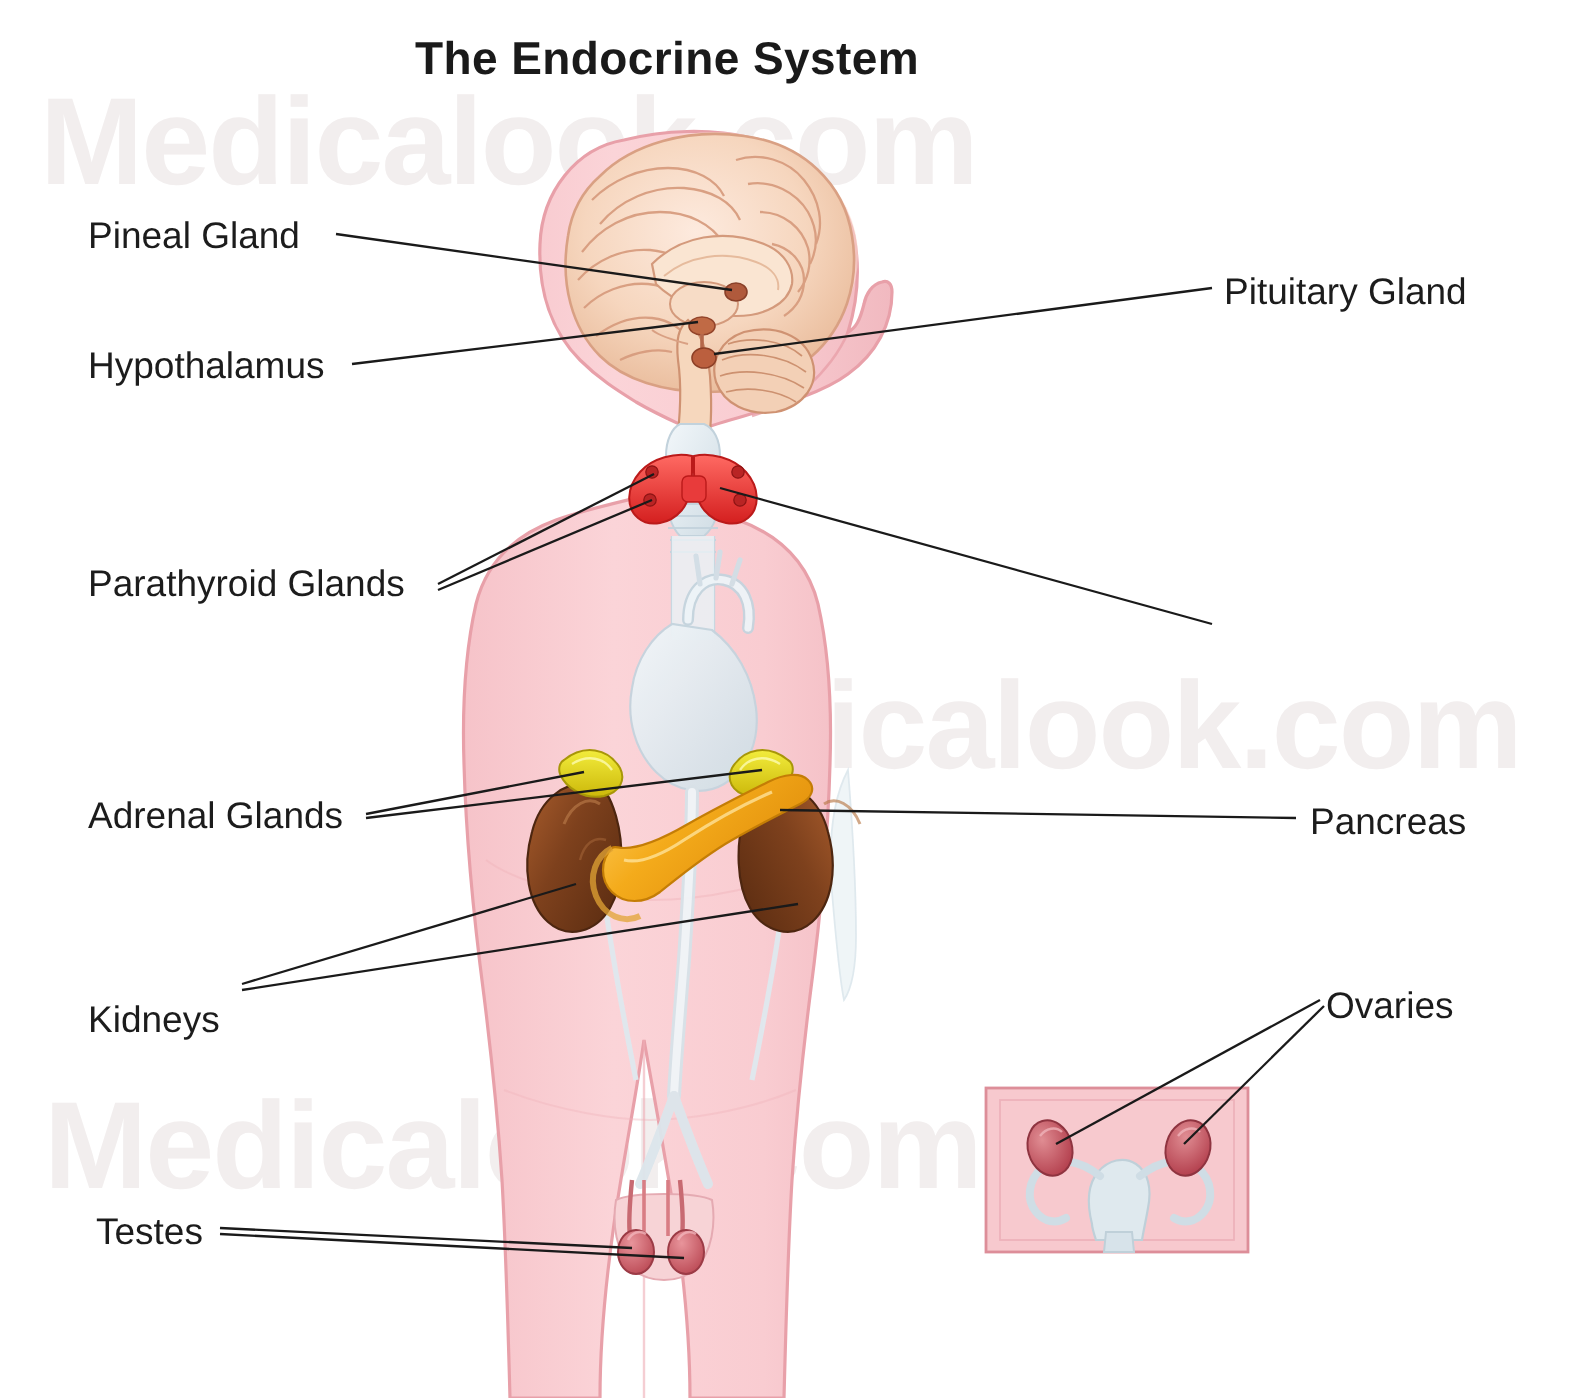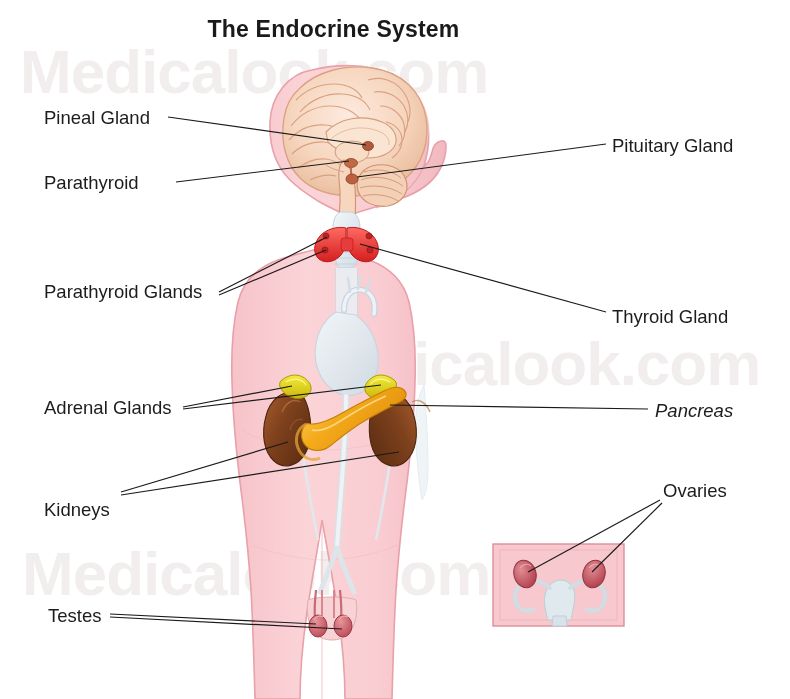--- a/index.html
+++ b/index.html
@@ -368,24 +368,23 @@
 
       <line x1="660" y1="500" x2="528" y2="572"></line>
       <line x1="662" y1="503" x2="592" y2="572"></line>
 
       <line x1="110" y1="614" x2="316" y2="624"></line>
       <line x1="110" y1="617" x2="342" y2="629"></line>
     </g>
   </svg>
 
   <div class="callout left" style="left:44px;  top:107px;">Pineal Gland</div>
-  <div class="callout left" style="left:44px;  top:172px;">Parathyroid</div>
+  <div class="callout left" style="left:44px;  top:172px;">Hypothalamus</div>
   <div class="callout left" style="left:44px;  top:281px;">Parathyroid Glands</div>
   <div class="callout left" style="left:44px;  top:397px;">Adrenal Glands</div>
   <div class="callout left" style="left:44px;  top:499px;">Kidneys</div>
   <div class="callout left" style="left:48px;  top:605px;">Testes</div>
 
   <div class="callout right" style="left:612px; top:135px;">Pituitary Gland</div>
-  <div class="callout right" style="left:612px; top:306px;">Thyroid Gland</div>
-  <div class="callout right" style="left:655px; top:400px;font-style:italic;">Pancreas</div>
-  <div class="callout right" style="left:663px; top:480px;">Ovaries</div>
+  <div class="callout right" style="left:655px; top:400px;">Pancreas</div>
+  <div class="callout right" style="left:663px; top:492px;">Ovaries</div>
 
 </div>
 
 </body></html>

